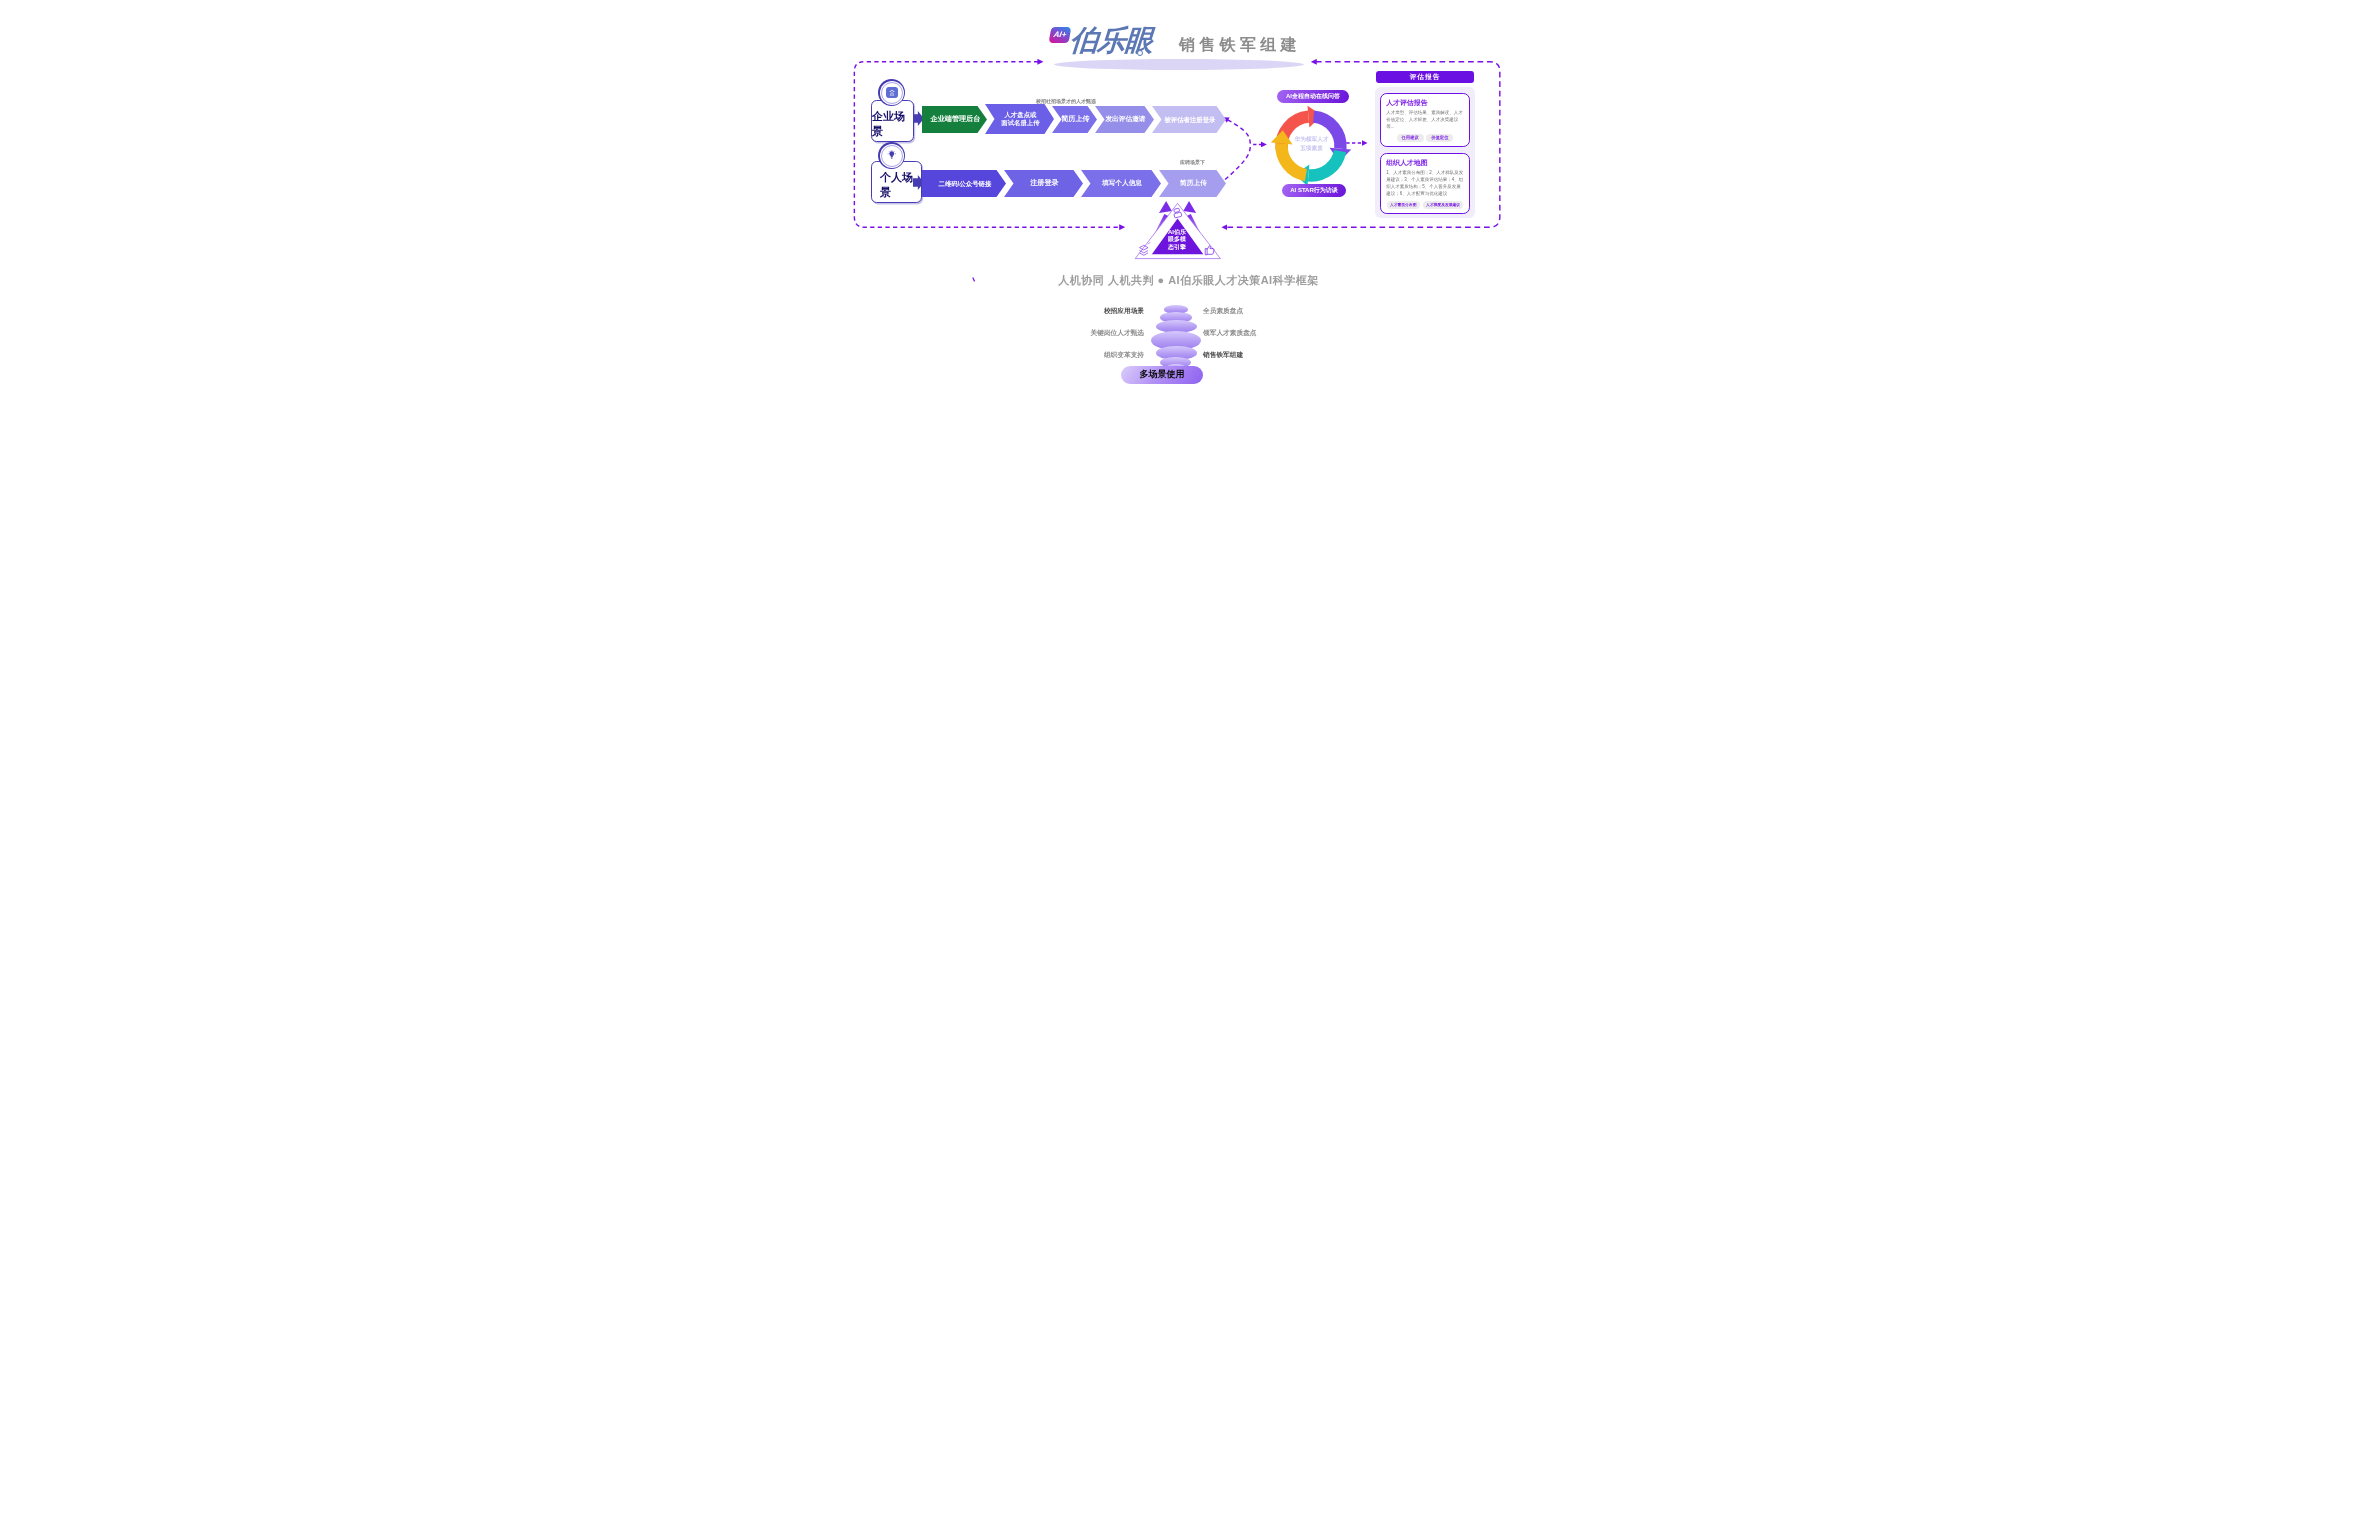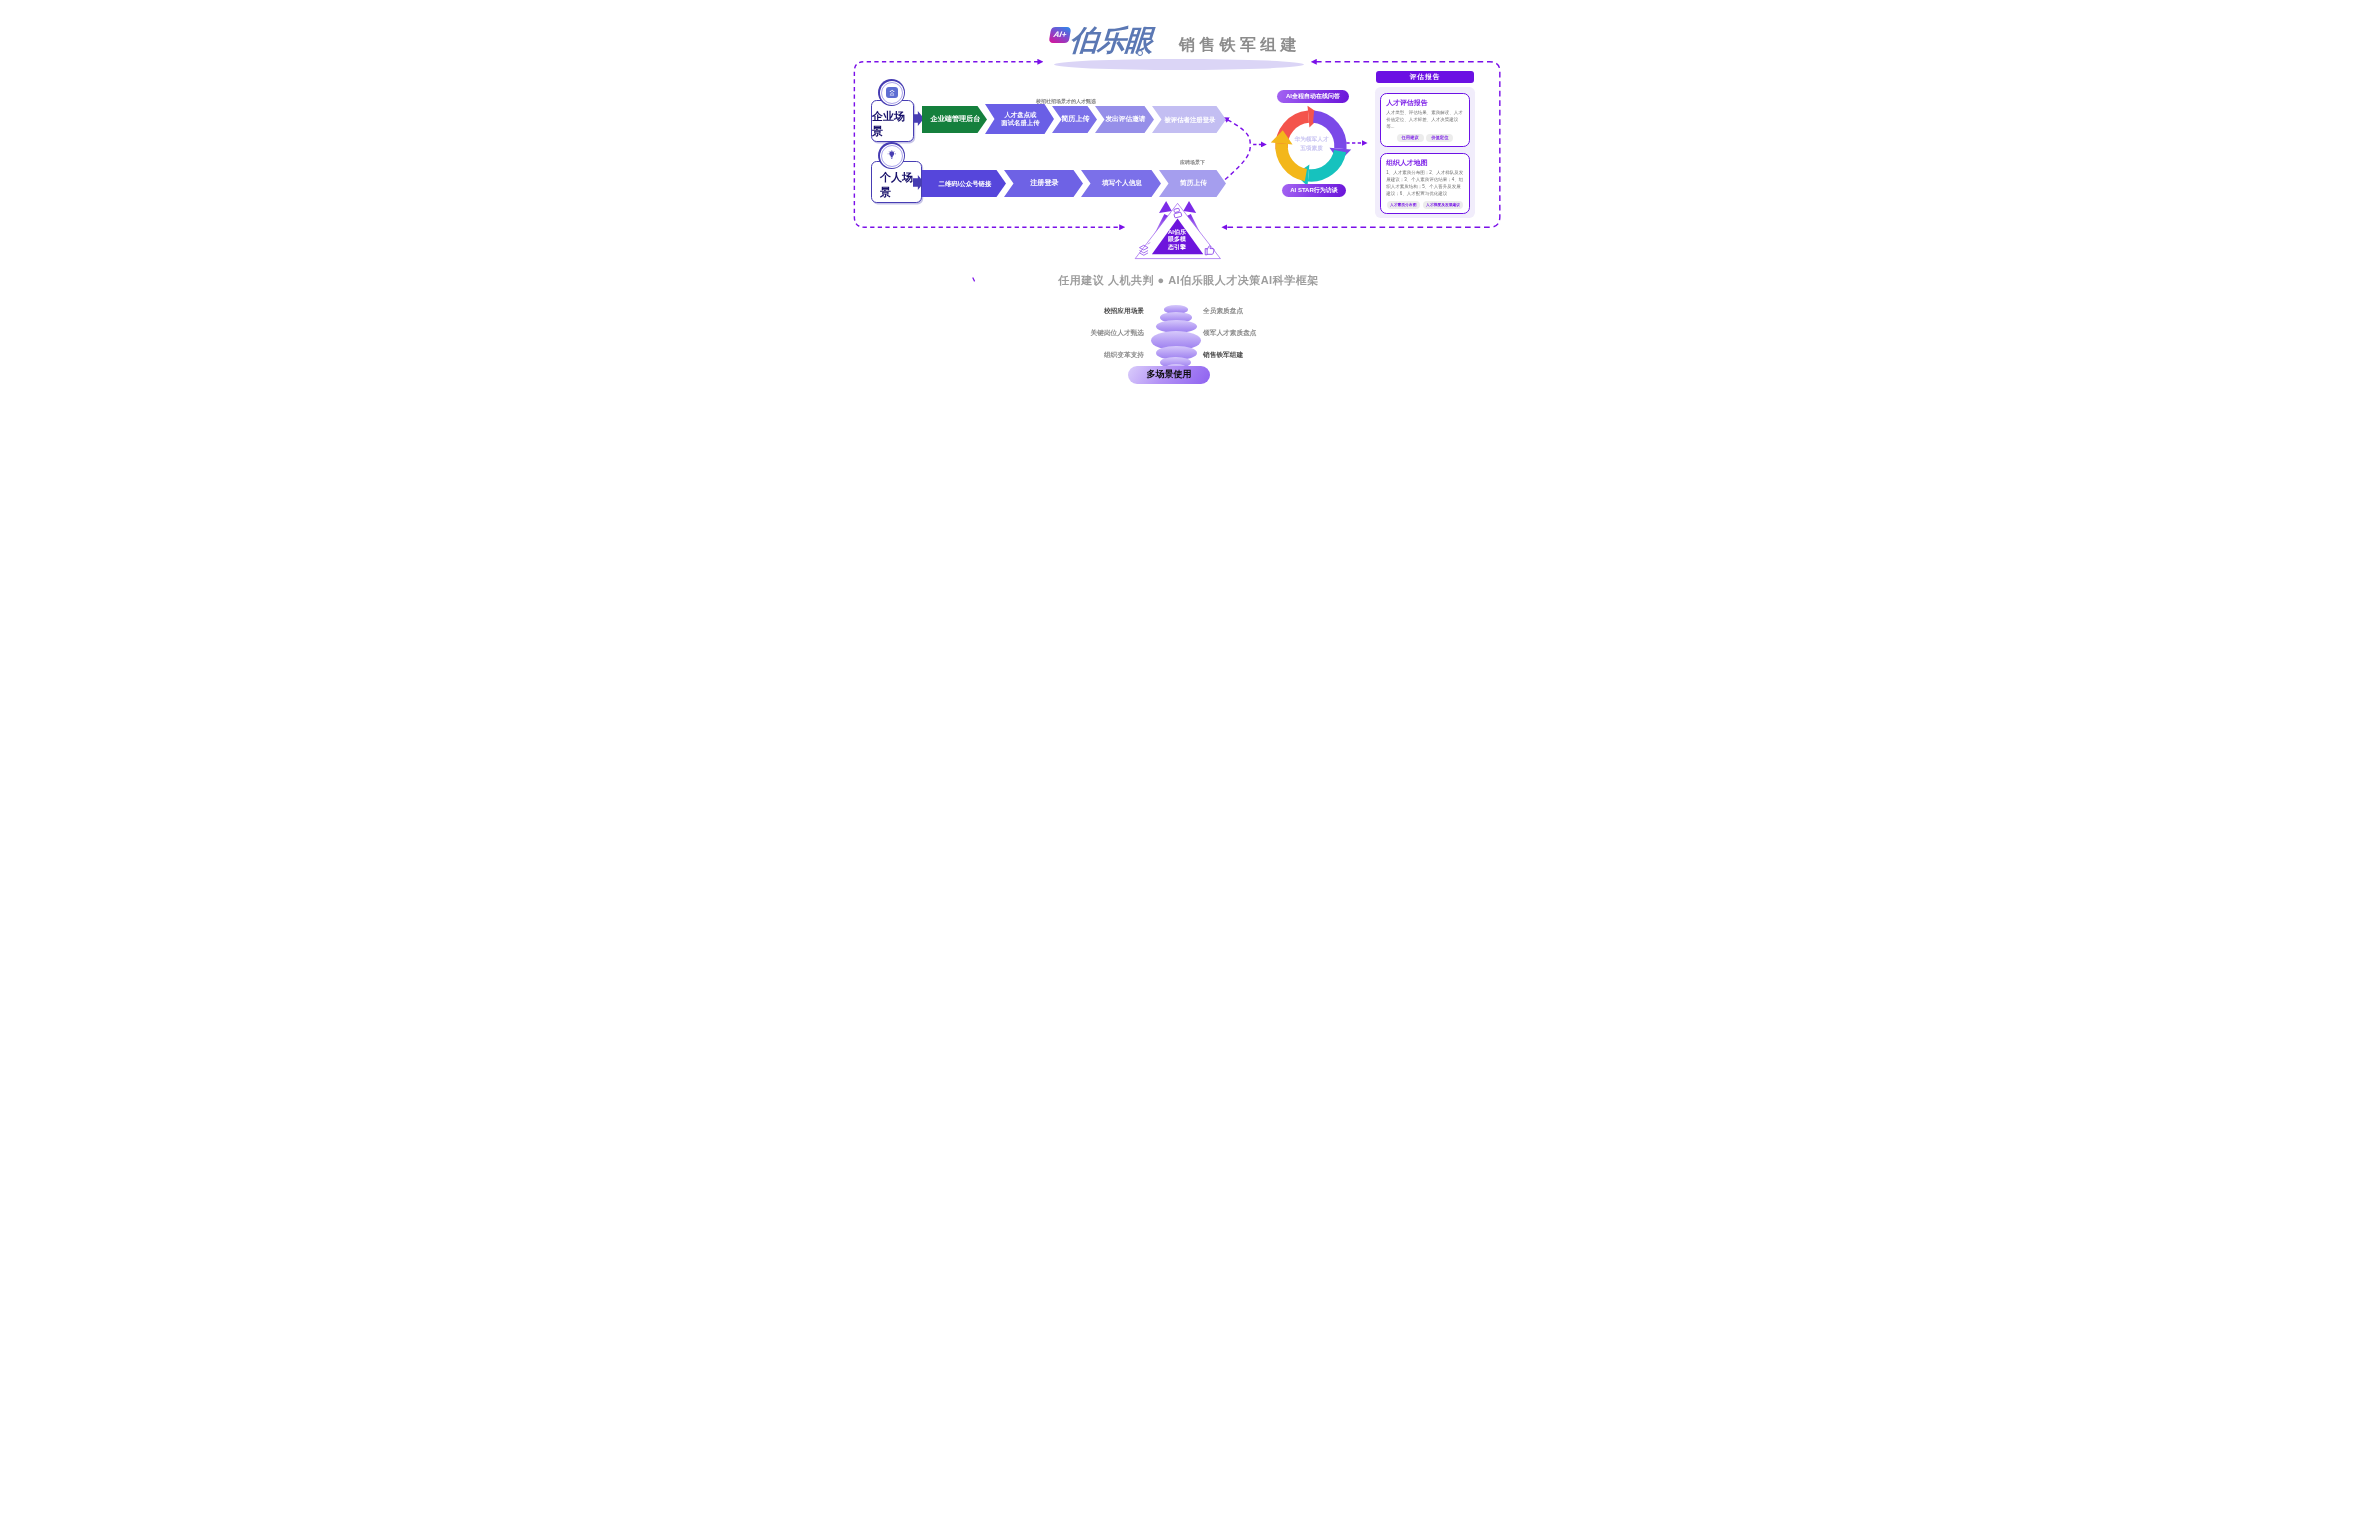--- a/index.html
+++ b/index.html
@@ -49,21 +49,21 @@
     padding:1.4px 4.8px;white-space:nowrap;}
   .tag.small{font-size:3.8px;padding:1.4px 3.3px;}
   
   .engine-text{z-index:3;text-align:center;color:#fff;font-weight:800;font-size:6px;line-height:7.4px;}
   
   .framework{left:0;top:273px;width:685px;text-align:center;font-size:11px;font-weight:800;color:#9d9d9d;z-index:2;letter-spacing:0.5px;}
   .scen{font-size:6.7px;z-index:2;white-space:nowrap;}
   .scen.strong{color:#4e4e4e;font-weight:800;}
   .scen.normal{color:#8c8c8c;font-weight:700;}
   .hive{border-radius:50%;background:linear-gradient(180deg,#d6c9fb 0%,#b49cf4 55%,#9a7def 100%);z-index:2;}
-  .cta{left:282px;top:366px;width:82px;height:17.6px;border-radius:9px;
+  .cta{left:275px;top:366px;width:82px;height:17.6px;border-radius:9px;
     background:linear-gradient(125deg,#dacdfb 0%,#b392f5 45%,#8e62f0 100%);
     display:flex;align-items:center;justify-content:center;font-size:9px;font-weight:800;color:#0d0d0d;z-index:2;cursor:pointer;}
   svg.overlay{left:0;top:0;z-index:1;pointer-events:none;}
   svg{overflow:visible;}
 </style>
 </head>
 <body>
 
 <div class="stage">
 
@@ -204,21 +204,21 @@
       <path d="M160,108 h4 v13 h-4 z"></path>
       <path d="M164,110 l4,-7 c0.6,-1.4 3,-1 2.8,0.8 l-0.6,4.2 h6.2 c1.6,0 2.6,1.4 2.2,2.9 l-1.8,7.2 c-0.3,1.1 -1.3,1.9 -2.5,1.9 h-10.3"></path>
     </g>
   </svg>
   <div class="abs engine-text" style="left:311px;top:229px;width:40px;">
     <div>AI伯乐</div>
     <div>眼多模</div>
     <div>态引擎</div>
   </div>
 
-  <div class="abs framework">任用建议 人机共判 ● AI伯乐眼人才决策AI科学框架</div>
+  <div class="abs framework">人机协同 人机共判 ● AI伯乐眼人才决策AI科学框架</div>
 
   <div class="abs scen strong" style="right:387px;top:307px;">校招应用场景</div>
   <div class="abs scen normal" style="right:387px;top:329px;">关键岗位人才甄选</div>
   <div class="abs scen normal" style="right:387px;top:351px;">组织变革支持</div>
   <div class="abs scen normal" style="left:357px;top:307px;">全员素质盘点</div>
   <div class="abs scen normal" style="left:357px;top:329px;">领军人才素质盘点</div>
   <div class="abs scen strong" style="left:357px;top:351px;">销售铁军组建</div>
 
   <div>
     <div class="abs hive" style="left:318px;top:305px;width:24px;height:8.6px;"></div>

